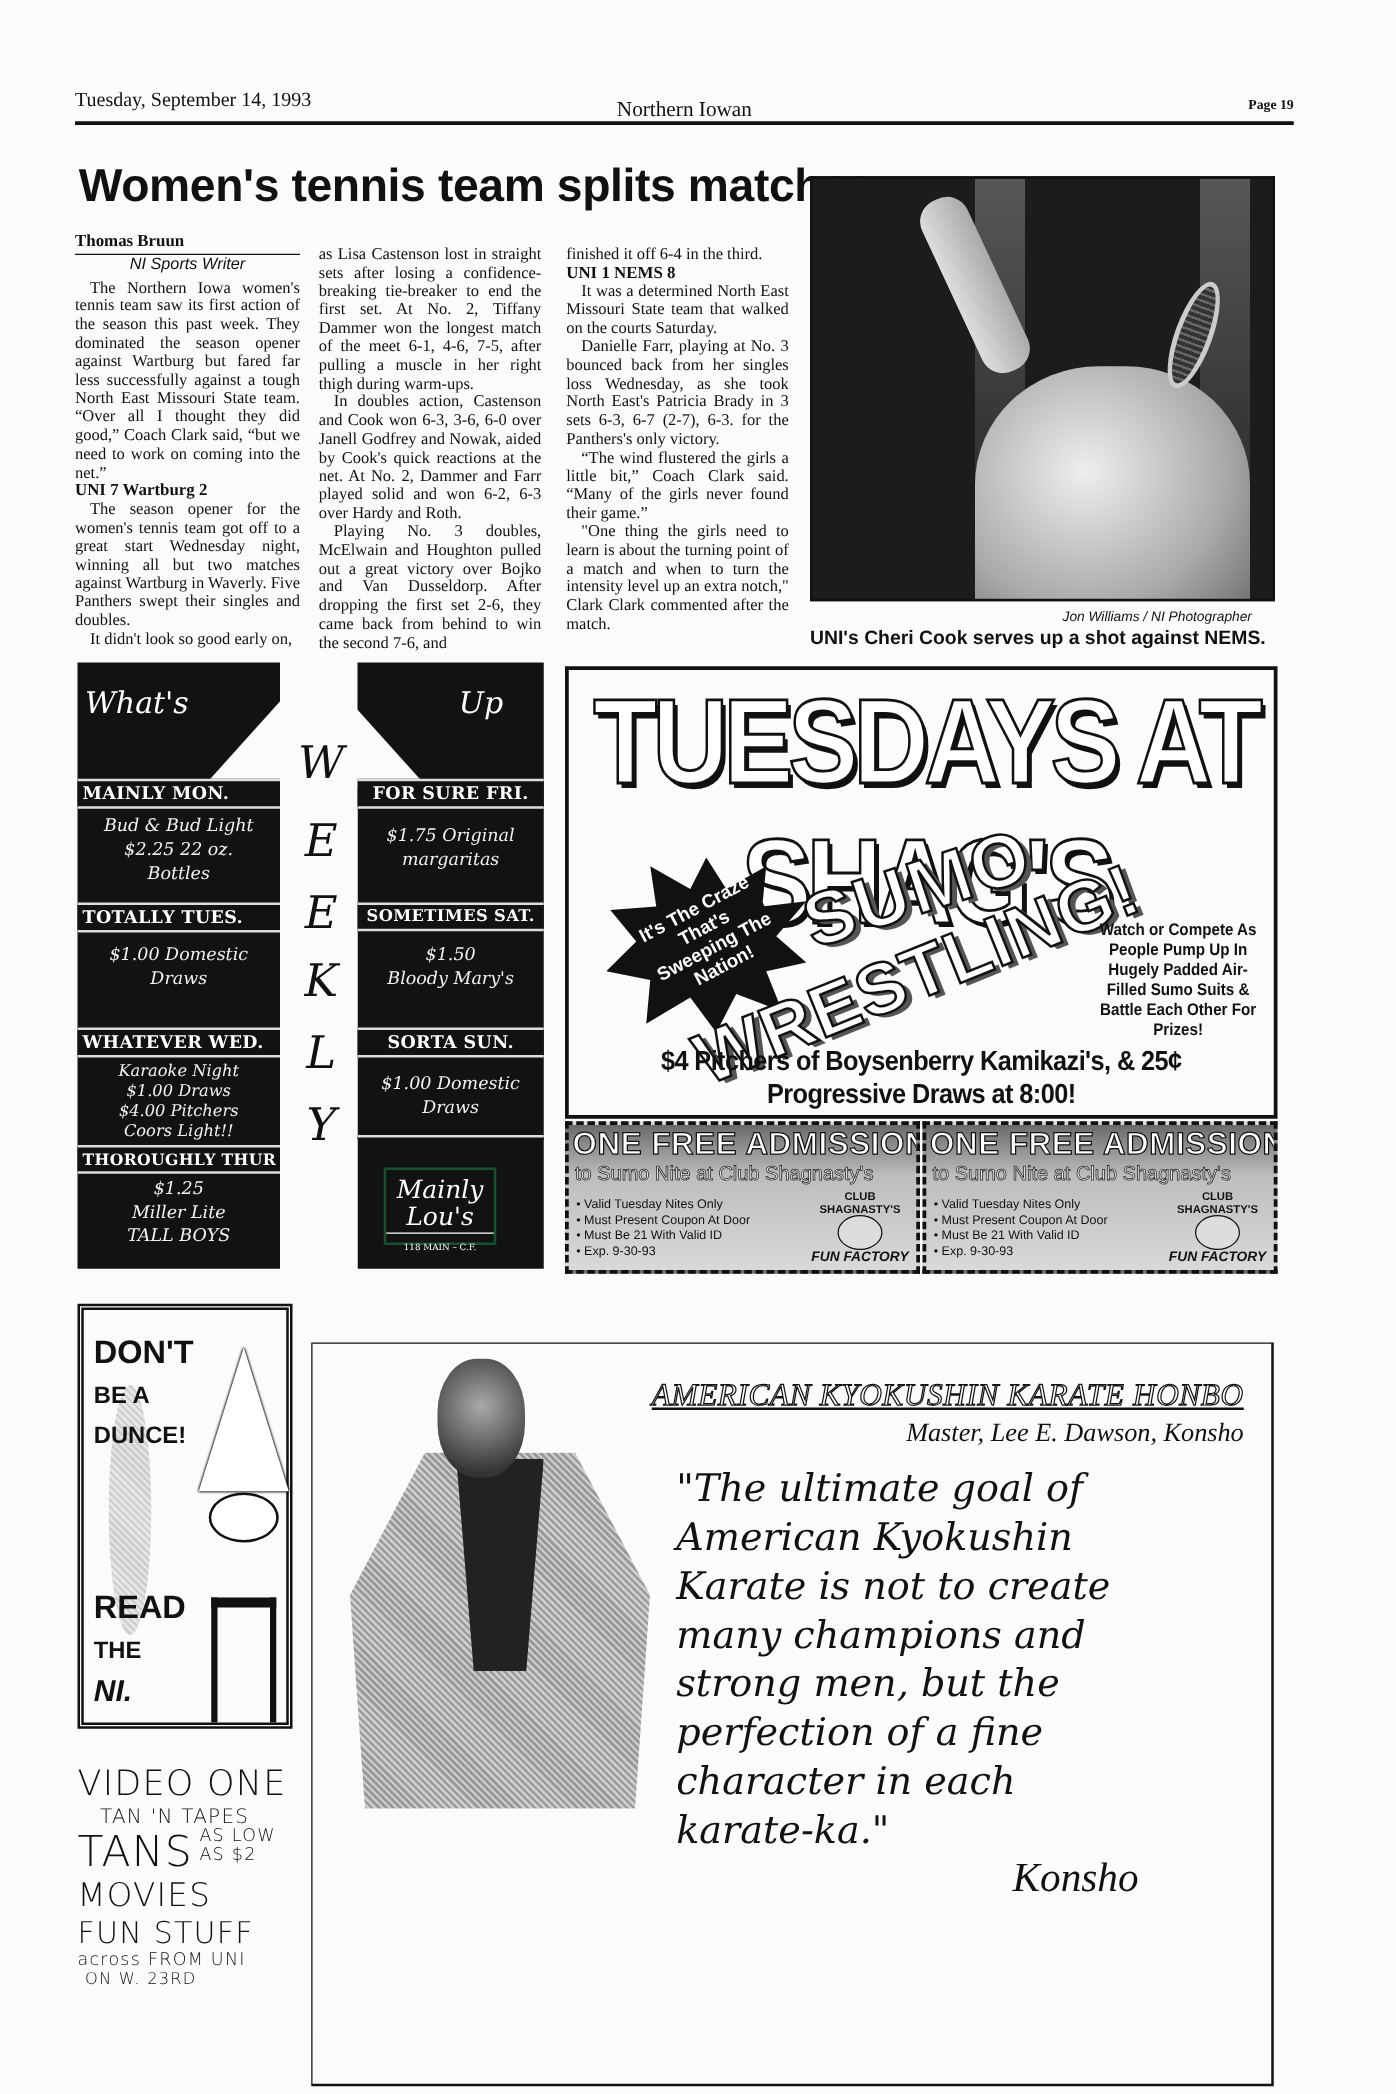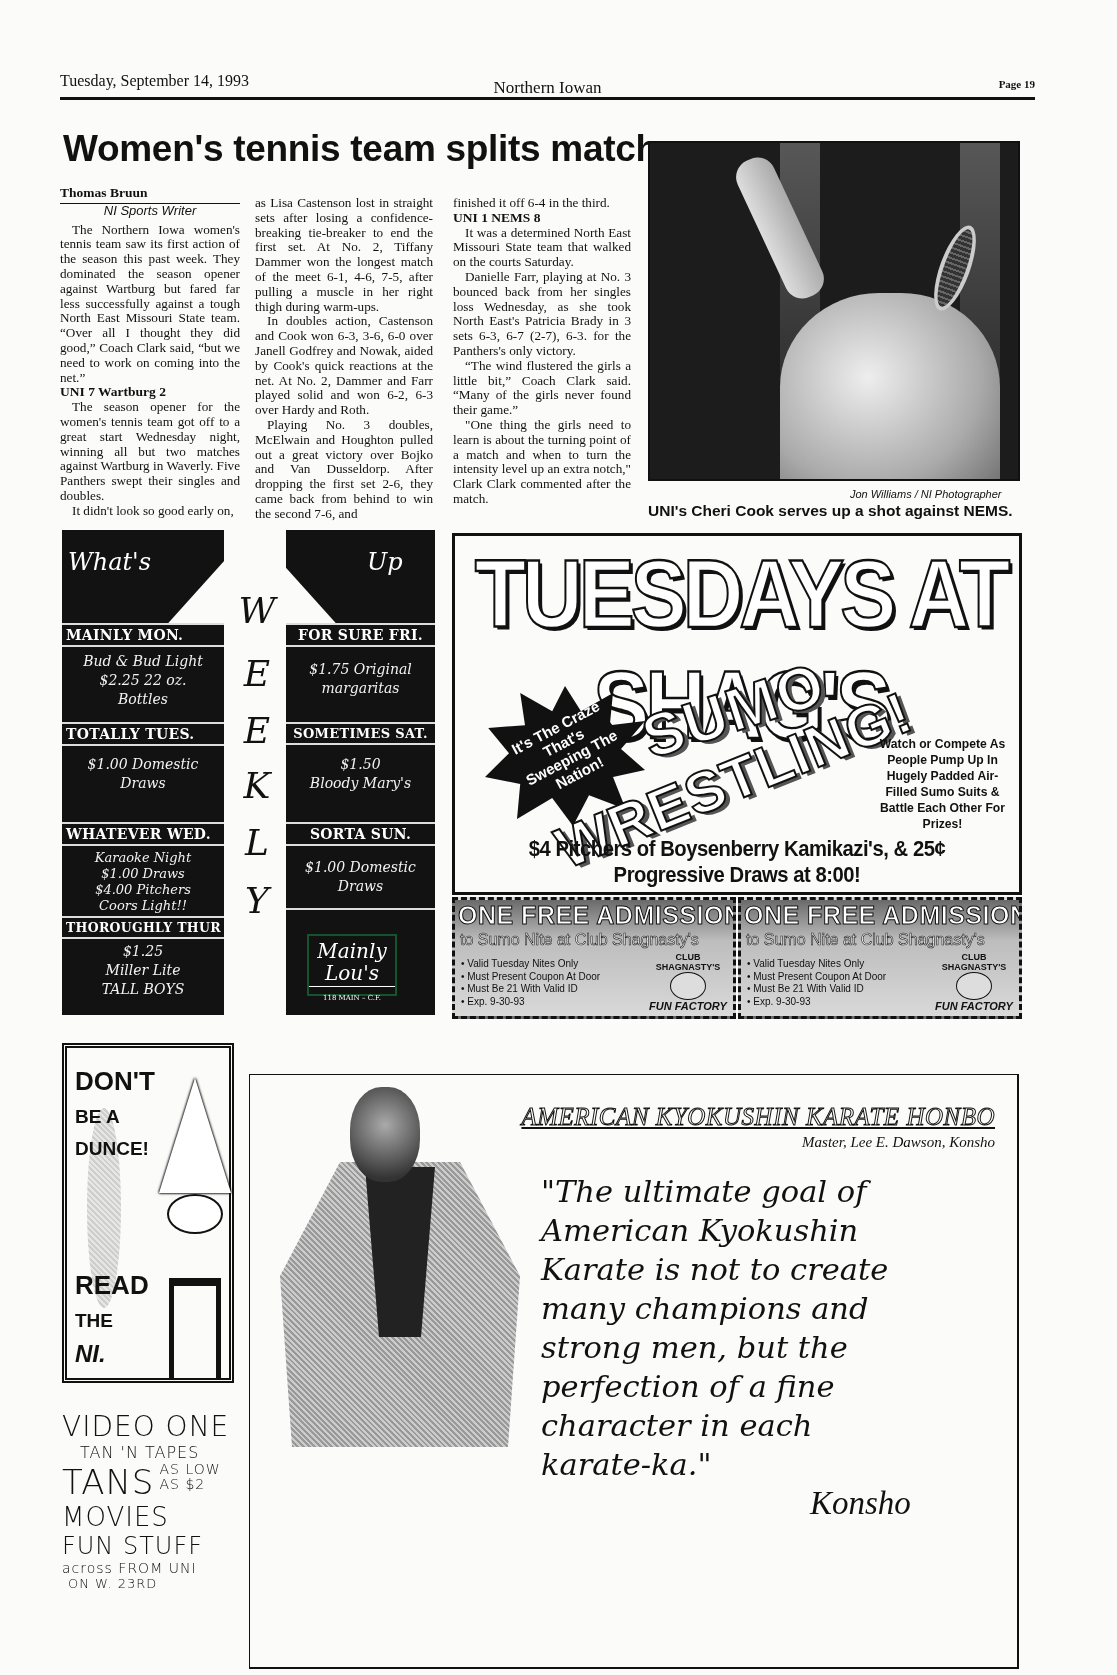--- a/index.html
+++ b/index.html
@@ -89,21 +89,21 @@
   .video { left: 62px; top: 1410px; width: 180px; font-family: "DejaVu Sans", sans-serif; color: #111; }
   .video div { white-space: nowrap; font-weight: 300; letter-spacing: 1px; }
 
   
   .karate { left: 249px; top: 1030px; width: 770px; height: 595px; border: 1.5px solid #111; border-right-width: 2.5px; border-bottom-width: 2.5px; margin-top: 44px; }
   .k-photo { position:absolute; left: 30px; top: 12px; width: 240px; height: 355px; }
   .k-head { position:absolute; left: 70px; top: 0; width: 70px; height: 95px; border-radius: 45%; background: radial-gradient(circle at 50% 40%, #aaa, #333 80%); }
   .k-gi { position:absolute; left: 0; top: 75px; width: 240px; height: 285px; background: repeating-linear-gradient(45deg,#999 0 2px,#ccc 2px 4px); clip-path: polygon(25% 0,75% 0,100% 40%,95% 100%,5% 100%,0 40%); }
   .k-gi-center { position:absolute; left: 85px; top: 80px; width: 70px; height: 170px; background: #222; clip-path: polygon(0 0,100% 0,80% 100%,20% 100%); }
   .k-title { position:absolute; left: 205px; top: 28px; font-family: "Liberation Serif", serif; font-style: italic; font-size: 25px; letter-spacing: .5px; color: #fff; -webkit-text-stroke: 1px #111; text-decoration: underline; text-decoration-color: #111; width: 540px; text-align: right; }
-  .k-master { position:absolute; left: 300px; top: 59px; width: 445px; text-align: right; font-family: "Liberation Serif", serif; font-style: italic; font-size: 15px; }
+  .k-master { position:absolute; left: 300px; top: 59px; width: 445px; text-align: right; font-family: "Liberation Serif", serif; font-style: italic; font-size: 21px; }
   .k-quote { position:absolute; left: 291px; top: 97px; width: 360px; font-family: "DejaVu Serif", serif; font-style: italic; font-size: 30.5px; line-height: 39px; }
   .k-sign { position:absolute; left: 560px; top: 410px; font-family: "Liberation Serif", serif; font-style: italic; font-size: 33px; }
   .k-addr { position:absolute; left: 0; top: 477px; width: 100%; text-align: center; font-family: "Liberation Serif", serif; font-size: 21px; line-height: 24px; }
   .k-addr .name { font-weight: bold; font-size: 21px; }
   .k-addr .tel { font-weight: bold; font-size: 22px; }
 </style>
 </head>
 <body>
 
 <div class="abs mast">

